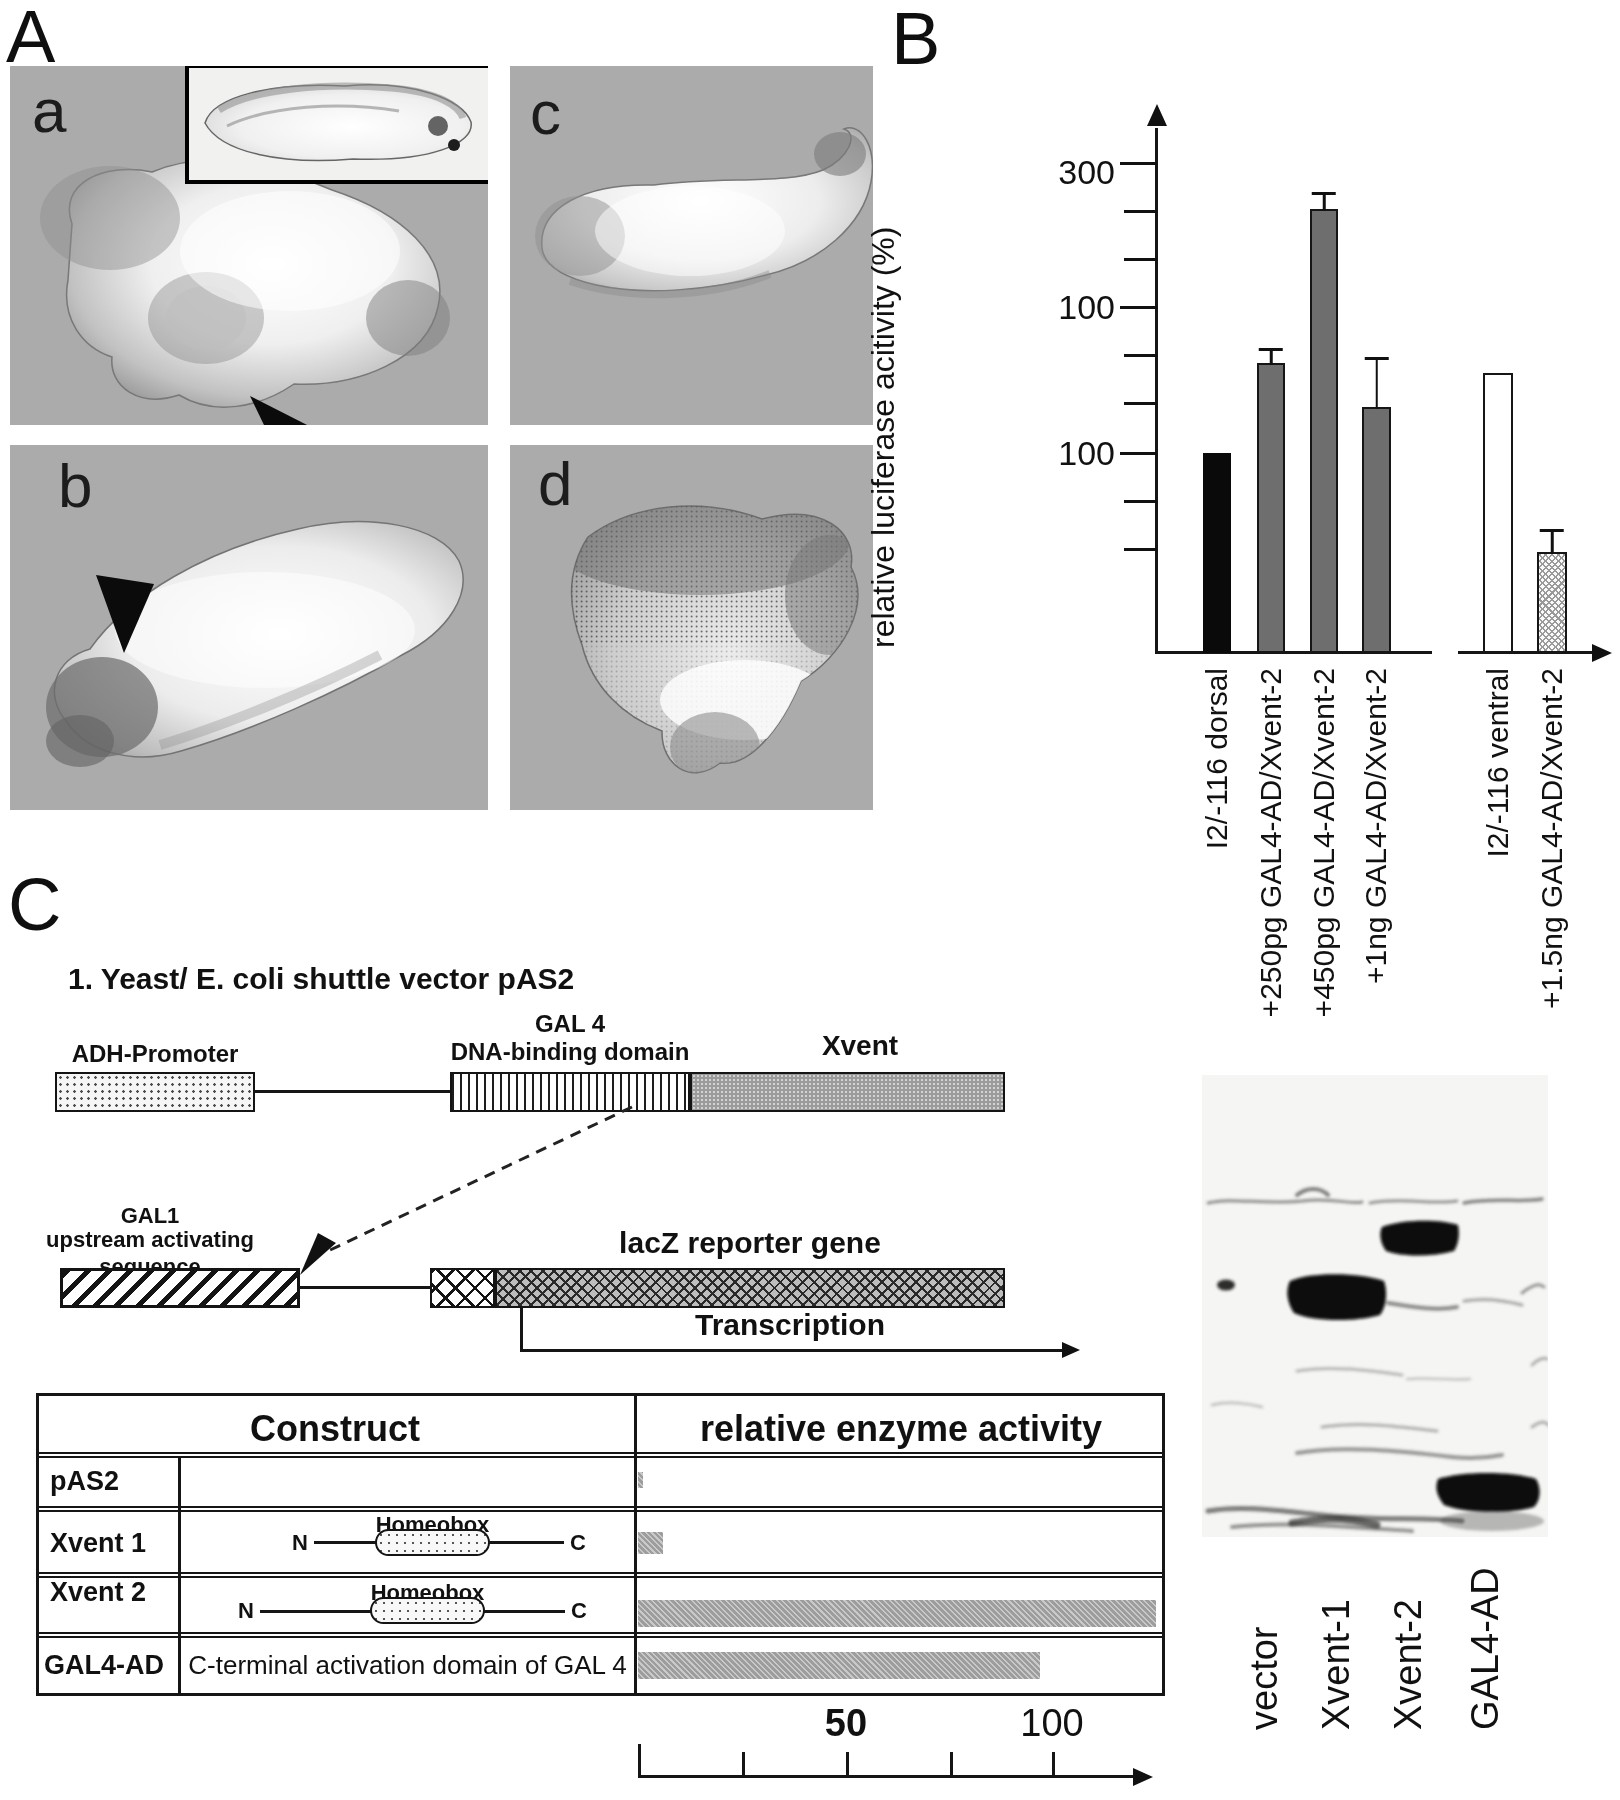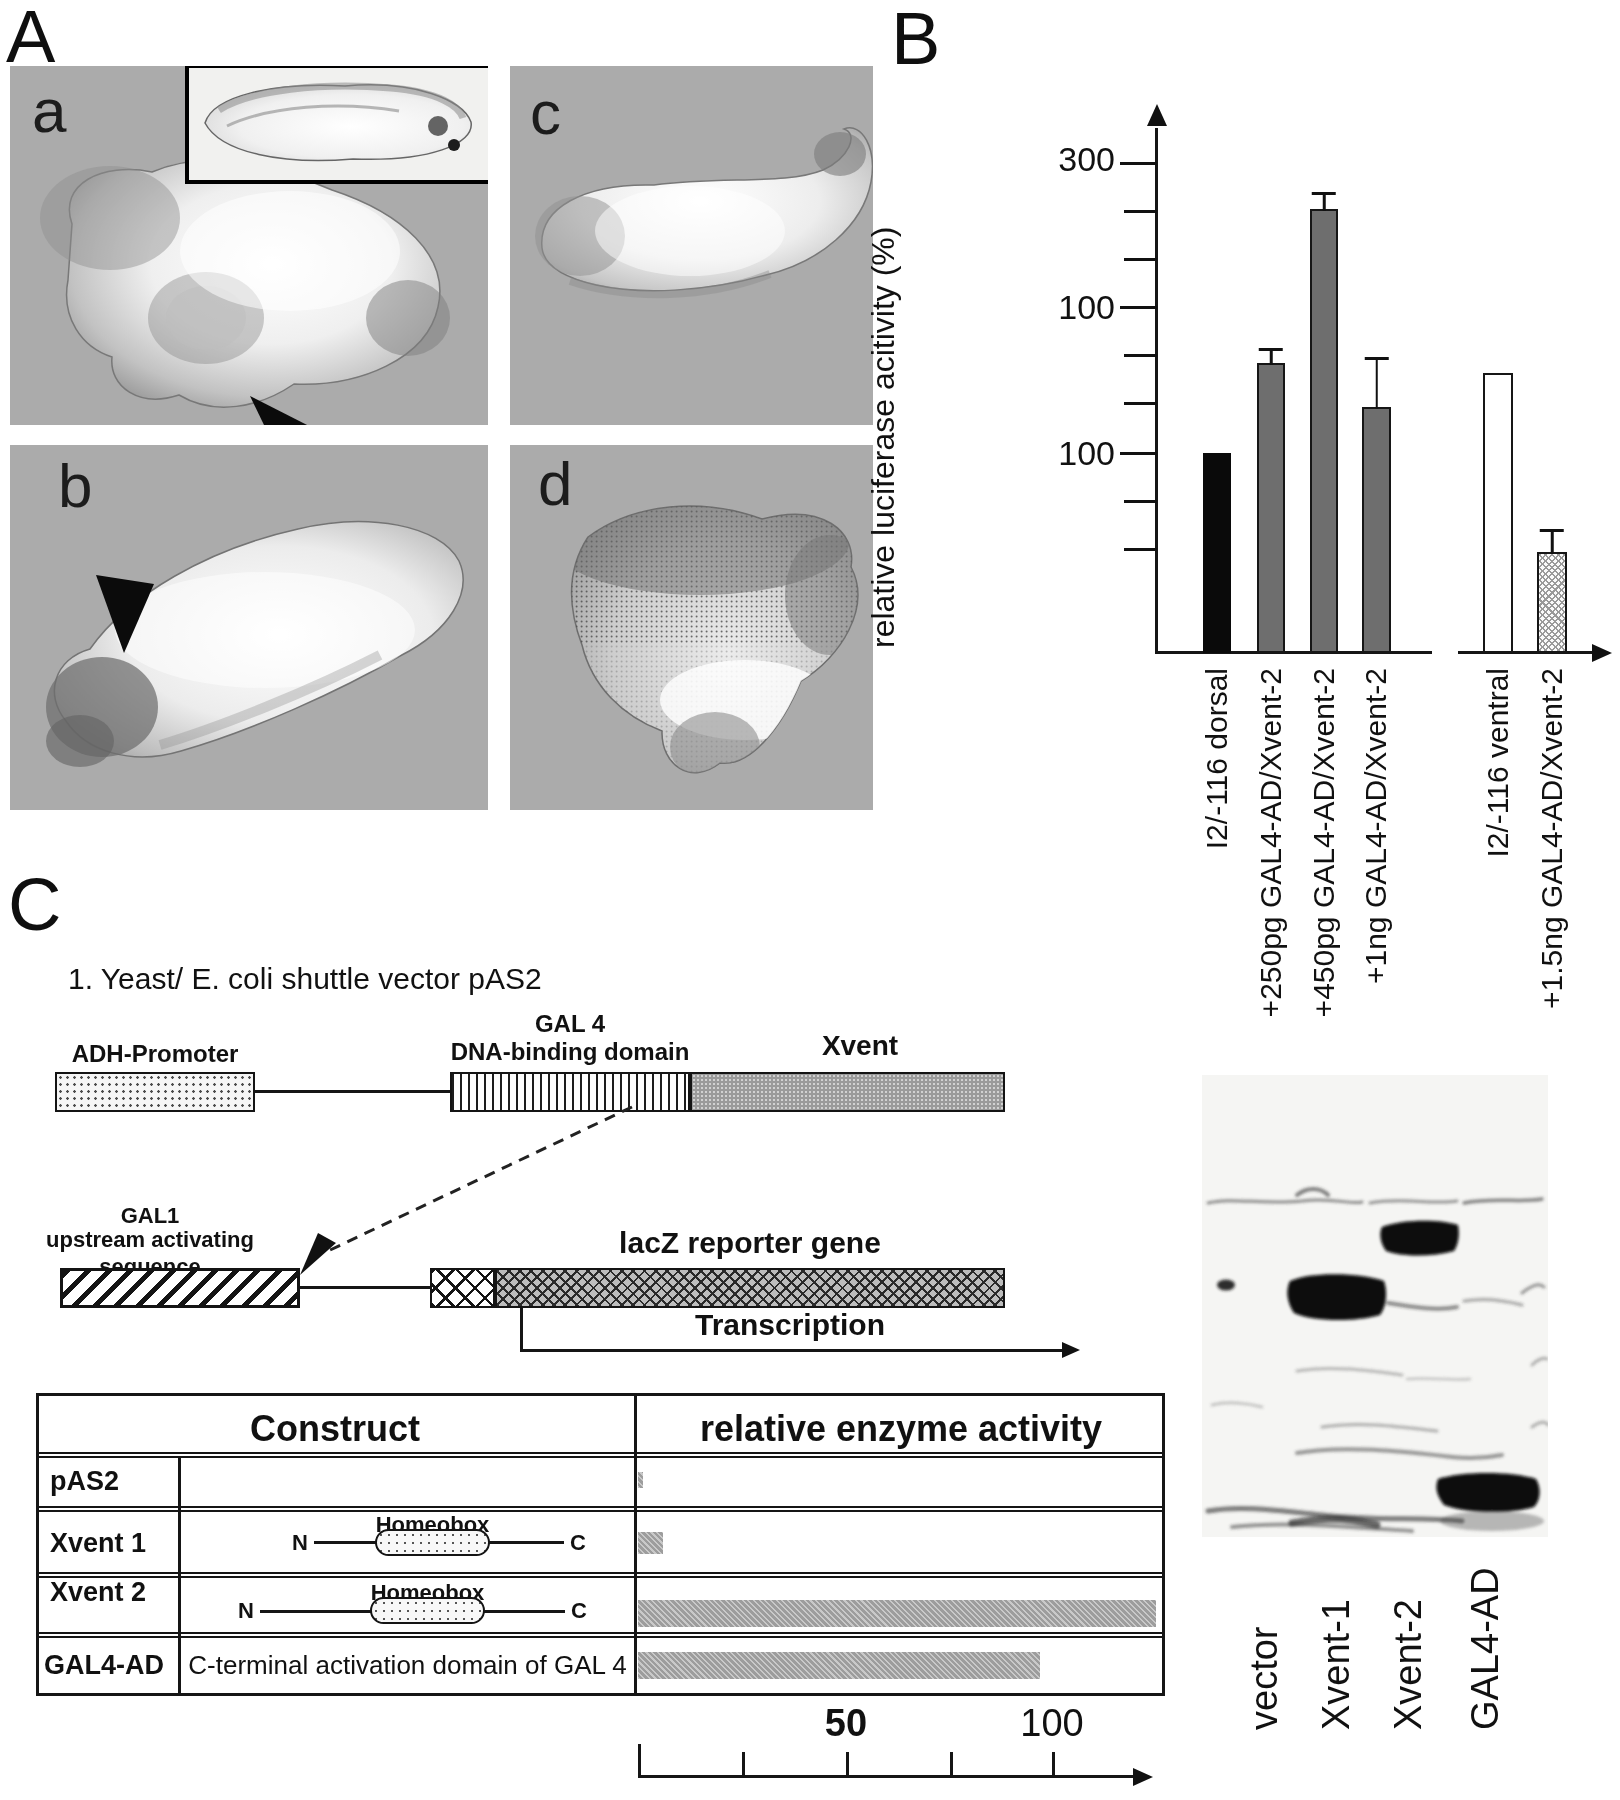--- a/index.html
+++ b/index.html
@@ -15,21 +15,21 @@
   .bbar{position:absolute;box-sizing:border-box;}
   .s-black{background:#0a0a0a;}
   .s-gray{background:#6e6e6e;border:2px solid #161616;}
   .s-white{background:#ffffff;border:2px solid #161616;}
   .s-stip{border:2px solid #161616;background-color:#fafafa;
     background-image:repeating-linear-gradient(45deg,#9a9a9a 0 1.5px,transparent 1.5px 4.5px),
                      repeating-linear-gradient(135deg,#9a9a9a 0 1.5px,transparent 1.5px 4.5px);}
   .err{position:absolute;bottom:100%;left:50%;transform:translateX(-50%);width:2.5px;background:#111;}
   .err::before{content:"";position:absolute;top:0;left:50%;transform:translateX(-50%);width:24px;height:3px;background:#111;}
   .dline{background:#151515;}
-  .heading{font-size:30px;font-weight:400;white-space:nowrap;}
+  .heading{font-size:30px;font-weight:700;white-space:nowrap;}
   .boxlabel{font-weight:700;text-align:center;}
   .gbox{box-sizing:border-box;border:2.5px solid #141414;height:40px;}
   .p-stipple{background-color:#f6f6f6;background-image:radial-gradient(#4d4d4d 1.1px,transparent 1.5px);background-size:7px 7px;}
   .p-vstripe{background:repeating-linear-gradient(90deg,#1d1d1d 0 2.2px,#ffffff 2.2px 8px);}
   .p-gray{background-color:#9b9b9b;background-image:radial-gradient(rgba(255,255,255,.55) .8px,transparent 1.2px);background-size:4px 4px;}
   .p-hatch{background:repeating-linear-gradient(135deg,#141414 0 5px,#ffffff 5px 15px);}
   .p-xl{background-color:#fff;background-image:repeating-linear-gradient(45deg,#141414 0 2.5px,transparent 2.5px 14px),repeating-linear-gradient(135deg,#141414 0 2.5px,transparent 2.5px 14px);}
   .p-xd{background-color:#bdbdbd;background-image:repeating-linear-gradient(45deg,#2a2a2a 0 2px,transparent 2px 8px),repeating-linear-gradient(135deg,#2a2a2a 0 2px,transparent 2px 8px);}
   .tbar{position:absolute;height:26px;background-color:#9d9d9d;background-image:repeating-linear-gradient(45deg,rgba(255,255,255,.45) 0 1.5px,transparent 1.5px 4px);}
   .capsule{box-sizing:border-box;border:2.5px solid #141414;border-radius:14px;background-color:#f8f8f8;background-image:radial-gradient(#555 1px,transparent 1.4px);background-size:8px 8px;}
@@ -162,21 +162,21 @@
   <div class="abs tick" style="left:1120px;top:162px;width:37px;height:3px;"></div>
   <div class="abs tick" style="left:1124px;top:210px;width:33px;height:3px;"></div>
   <div class="abs tick" style="left:1124px;top:258px;width:33px;height:3px;"></div>
   <div class="abs tick" style="left:1120px;top:306px;width:37px;height:3px;"></div>
   <div class="abs tick" style="left:1124px;top:354px;width:33px;height:3px;"></div>
   <div class="abs tick" style="left:1124px;top:402px;width:33px;height:3px;"></div>
   <div class="abs tick" style="left:1120px;top:452px;width:37px;height:3px;"></div>
   <div class="abs tick" style="left:1124px;top:500px;width:33px;height:3px;"></div>
   <div class="abs tick" style="left:1124px;top:548px;width:33px;height:3px;"></div>
 
-  <div class="abs ytick-label" style="right:505px;top:140px;text-align:right;">300</div>
+  <div class="abs ytick-label" style="right:505px;top:153px;text-align:right;">300</div>
   <div class="abs ytick-label" style="right:505px;top:288px;">100</div>
   <div class="abs ytick-label" style="right:505px;top:434px;">100</div>
 
   <div class="abs rot-bl" style="left:902px;top:610px;height:38px;line-height:38px;font-size:32px;">relative luciferase acitivity (%)</div>
 
   <div class="abs dline" style="left:1155px;top:651px;width:277px;height:3px;"></div>
   <div class="abs dline" style="left:1458px;top:651px;width:136px;height:3px;"></div>
   <div class="abs arrow-right" style="left:1592px;top:644px;"></div>
 
   <div class="bbar s-black" style="left: 1203px; width: 28px; top: 453px; height: 200px;"></div>

